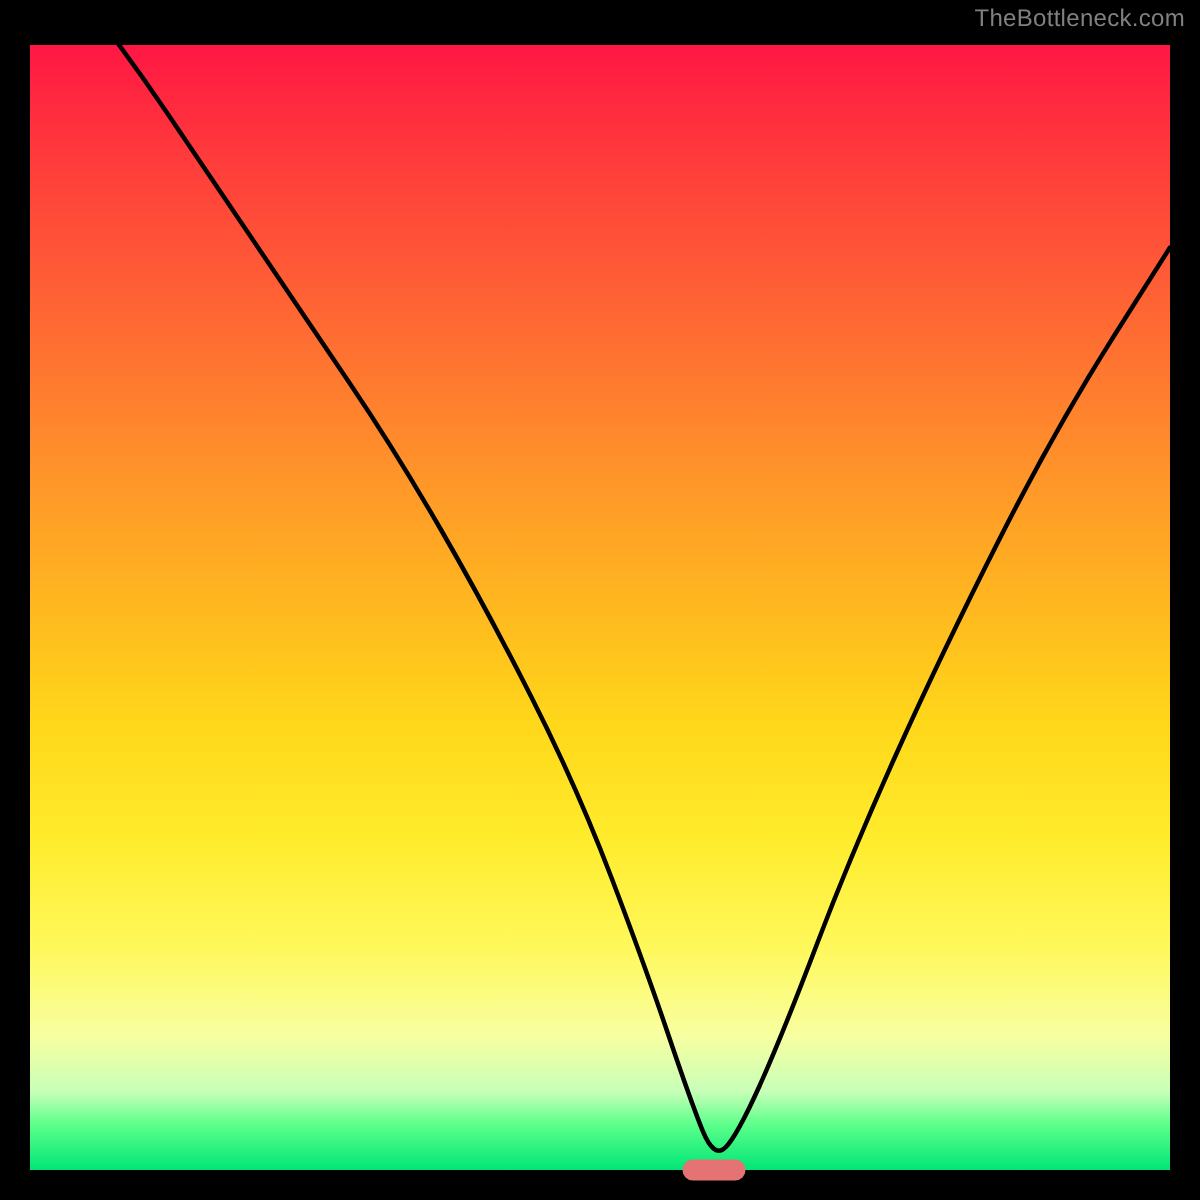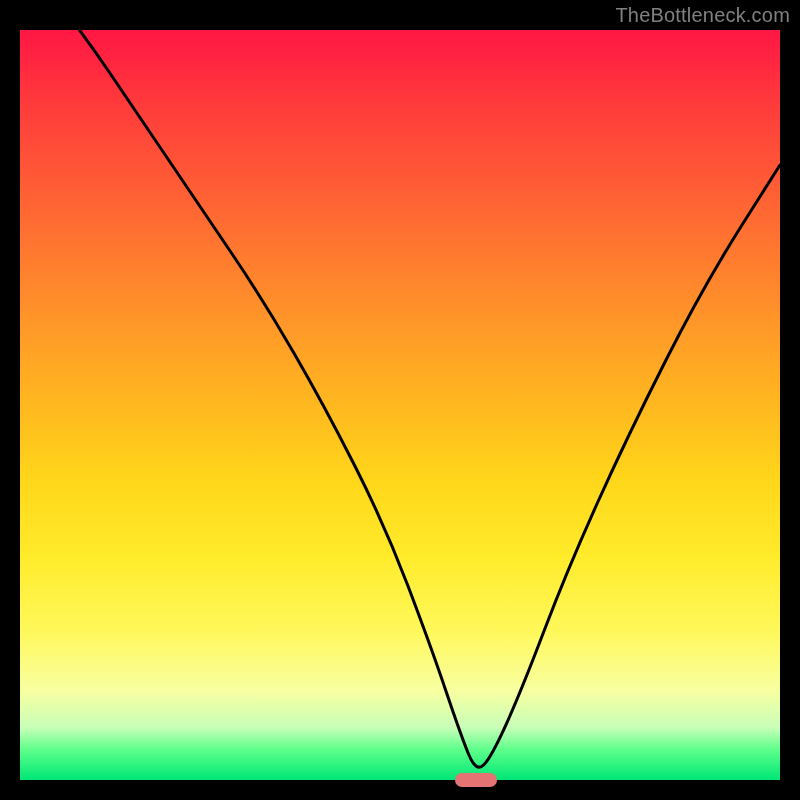--- a/index.html
+++ b/index.html
@@ -15,21 +15,21 @@
     position: relative;
     width: 800px;
     height: 800px;
     background: #000;
   }
   .watermark {
     position: absolute;
     top: 4px;
     right: 10px;
     color: #808080;
-    font-size: 20px;
+    font-size: 16px;
     font-weight: 500;
     letter-spacing: 0.2px;
     z-index: 20;
   }
   .plot-area {
     position: absolute;
     left: 20px;
     top: 30px;
     width: 760px;
     height: 750px;

